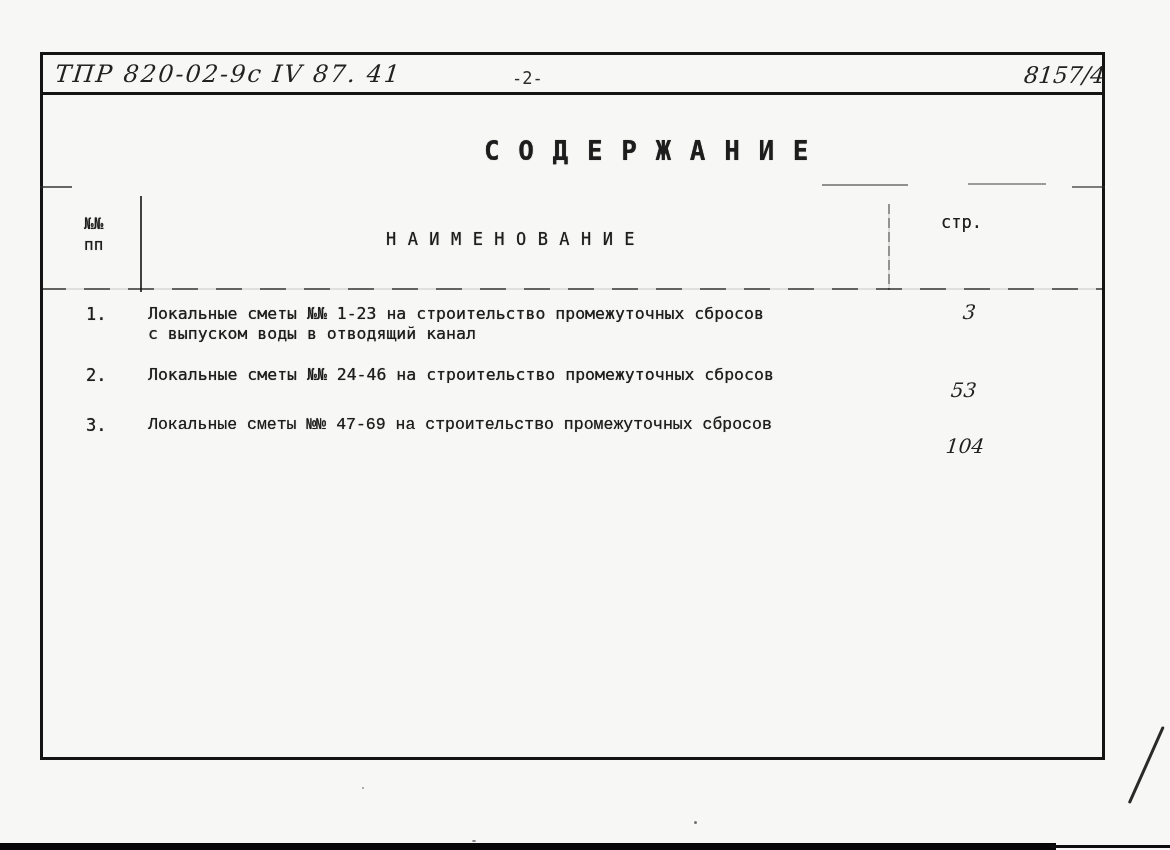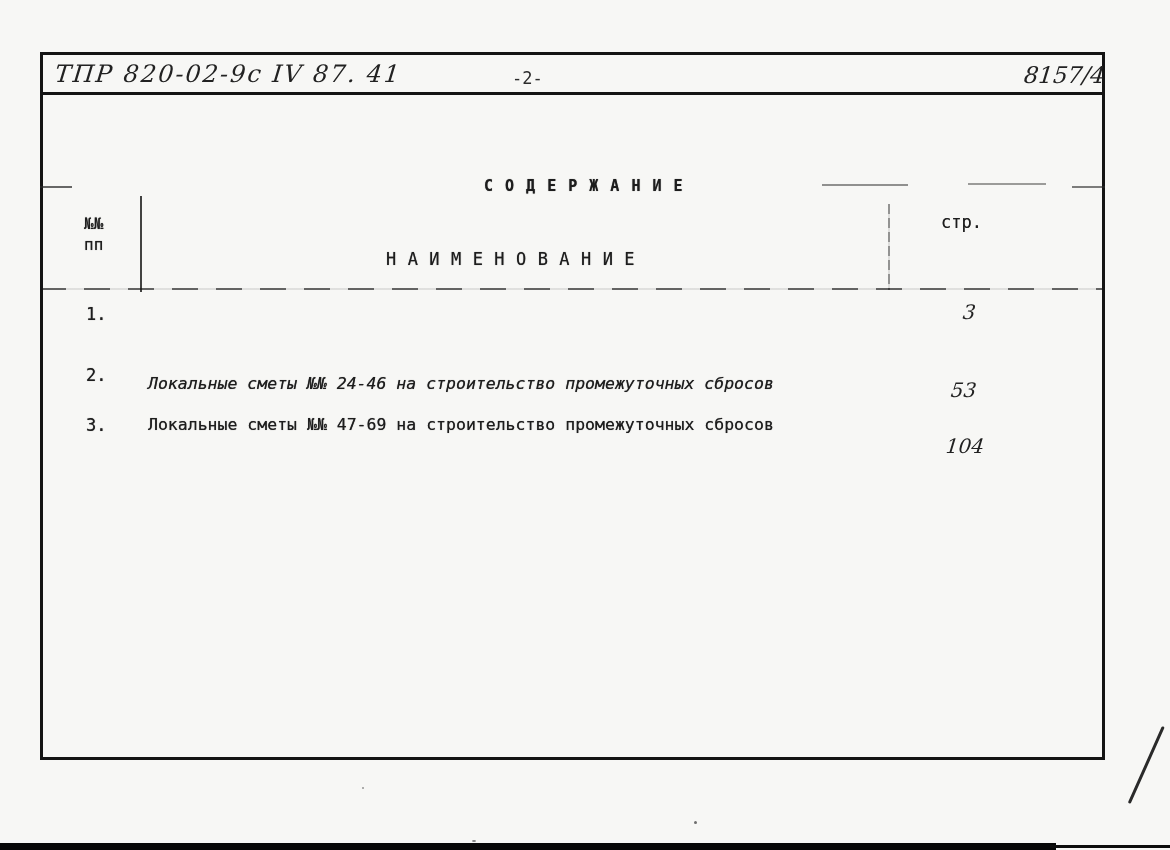--- a/index.html
+++ b/index.html
@@ -52,26 +52,25 @@
   }
   .stamp-inv {
     position: absolute;
     left: 1024px; top: 62px;
     font-size: 23px;
     white-space: nowrap;
   }
   .doc-title {
     position: absolute;
     left: 484px; top: 136px;
-    font-size: 15px;
+    font-size: 26px;
     font-weight: bold;
     letter-spacing: 1.5px;
     white-space: nowrap;
     text-shadow: 0 0 0.8px rgba(25,25,25,0.75);
-    margin-top: 41px;
   }
   
   .rule-seg {
     position: absolute;
     height: 2px;
     background: #2a2a2a;
   }
   .rule-top-a { left: 40px;  top: 186px; width: 32px;  opacity: .7; }
   .rule-top-b { left: 822px; top: 184px; width: 86px;  opacity: .5; }
   .rule-top-c { left: 968px; top: 183px; width: 78px;  opacity: .45; }
@@ -102,21 +101,20 @@
     text-align: center;
     text-shadow: 0 0 0.8px rgba(25,25,25,0.8);
   }
   .th-name {
     position: absolute;
     left: 386px; top: 229px;
     font-size: 17px;
     letter-spacing: 0.6px;
     white-space: nowrap;
     text-shadow: 0 0 0.8px rgba(25,25,25,0.75);
-    margin-top: 20px;
   }
   .th-page {
     position: absolute;
     left: 941px; top: 212px;
     font-size: 17px;
     text-shadow: 0 0 0.6px rgba(25,25,25,0.7);
   }
   
   .row-num {
     position: absolute;
@@ -135,24 +133,24 @@
   }
   .row-page {
     position: absolute;
     font-size: 20px;
     white-space: nowrap;
   }
   .num-1  { top: 304px; }
   .text-1 { top: 304px; }
   .page-1 { left: 963px; top: 300px; }
   .num-2  { top: 365px; }
-  .text-2 { top: 374px; font-style: italic; }
+  .text-2 { top: 365px; }
   .page-2 { left: 951px; top: 378px; }
   .num-3  { top: 415px; }
-  .text-3 { top: 415px; }
+  .text-3 { top: 415px; font-family: Liberation Mono, monospace; }
   .page-3 { left: 946px; top: 434px; }
   
   .bottom-bar {
     position: absolute;
     left: 0; top: 843px;
     width: 1056px; height: 7px;
     background: #070707;
   }
   .bottom-bar-thin {
     position: absolute;
@@ -200,20 +198,22 @@
 
   <div class="th-num">
     <div>№№</div>
     <div>пп</div>
   </div>
   <div class="th-name">Н А И М Е Н О В А Н И Е</div>
   <div class="th-page">стр.</div>
 
   <div class="row-num num-1">1.</div>
   <div class="row-text text-1">
+    <div>Локальные сметы №№ 1-23 на строительство промежуточных сбросов</div>
+    <div>с выпуском воды в отводящий канал</div>
   </div>
   <div class="row-page page-1 handwriting">3</div>
 
   <div class="row-num num-2">2.</div>
   <div class="row-text text-2">
     <div>Локальные сметы №№ 24-46 на строительство промежуточных сбросов</div>
   </div>
   <div class="row-page page-2 handwriting">53</div>
 
   <div class="row-num num-3">3.</div>

